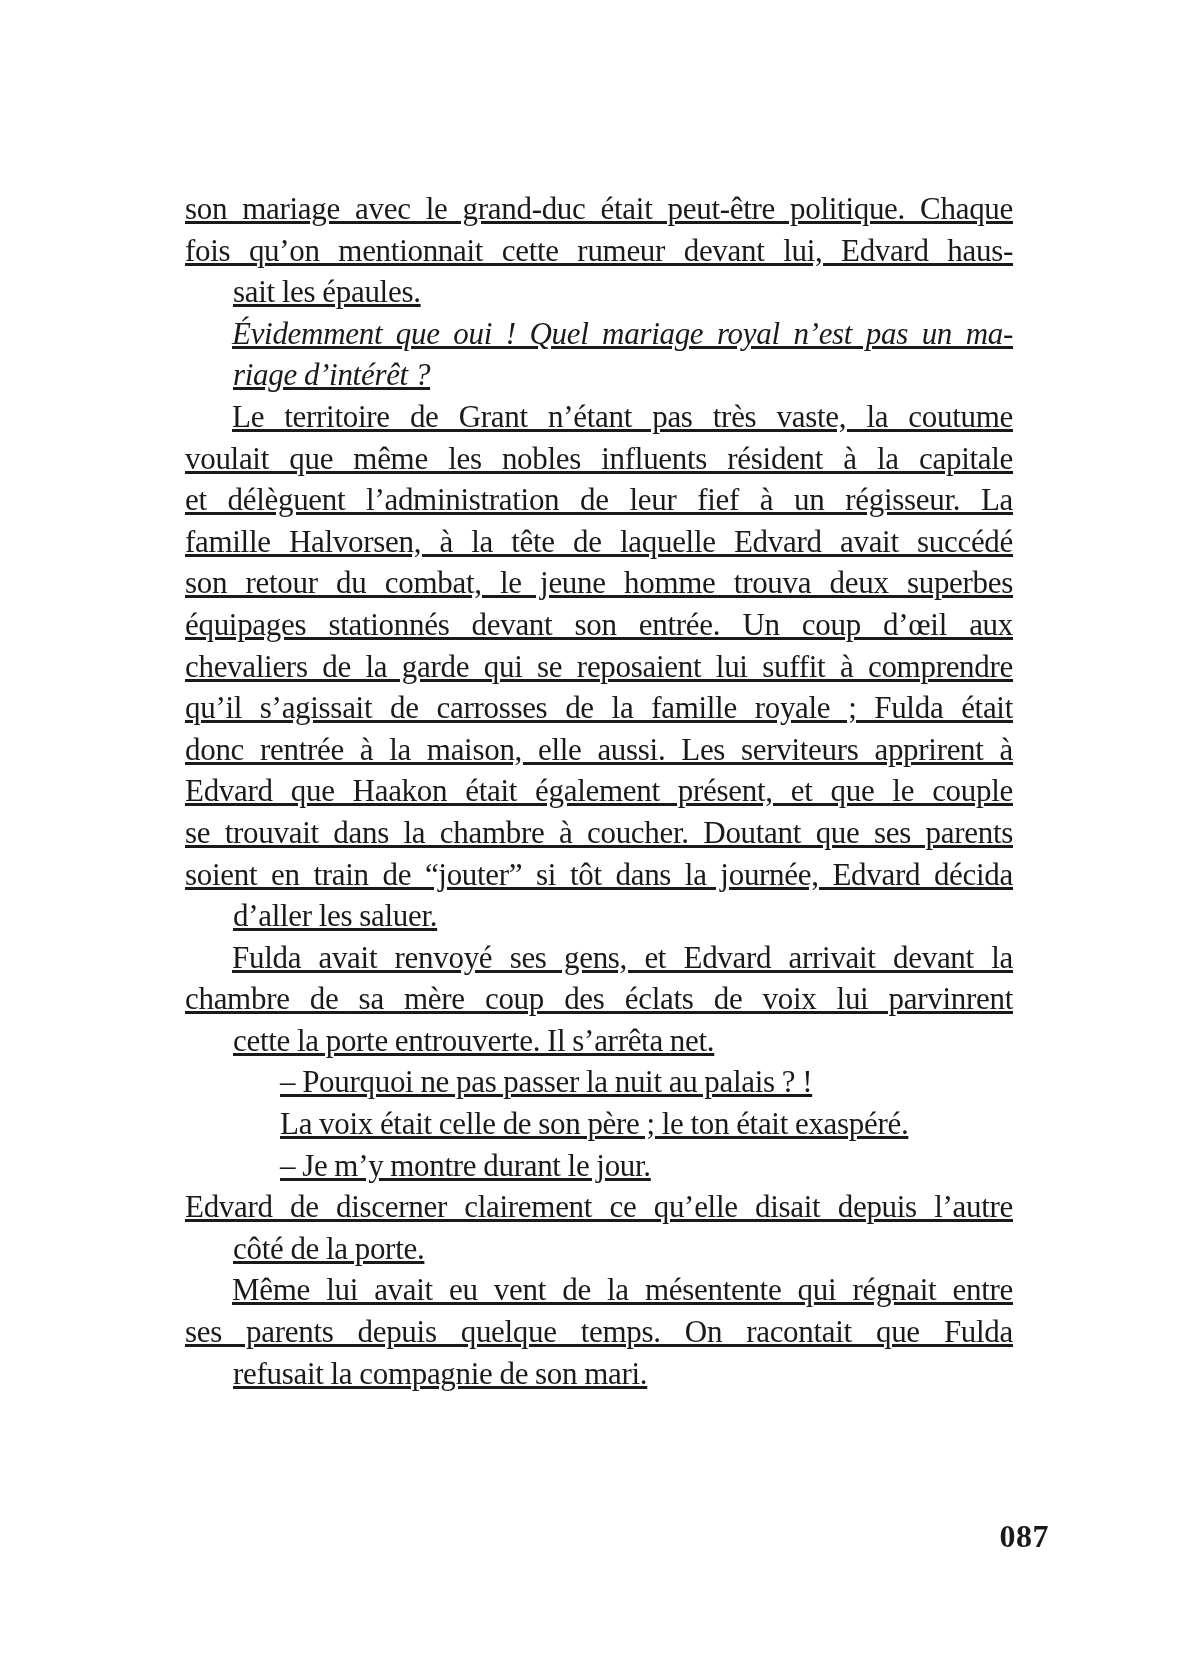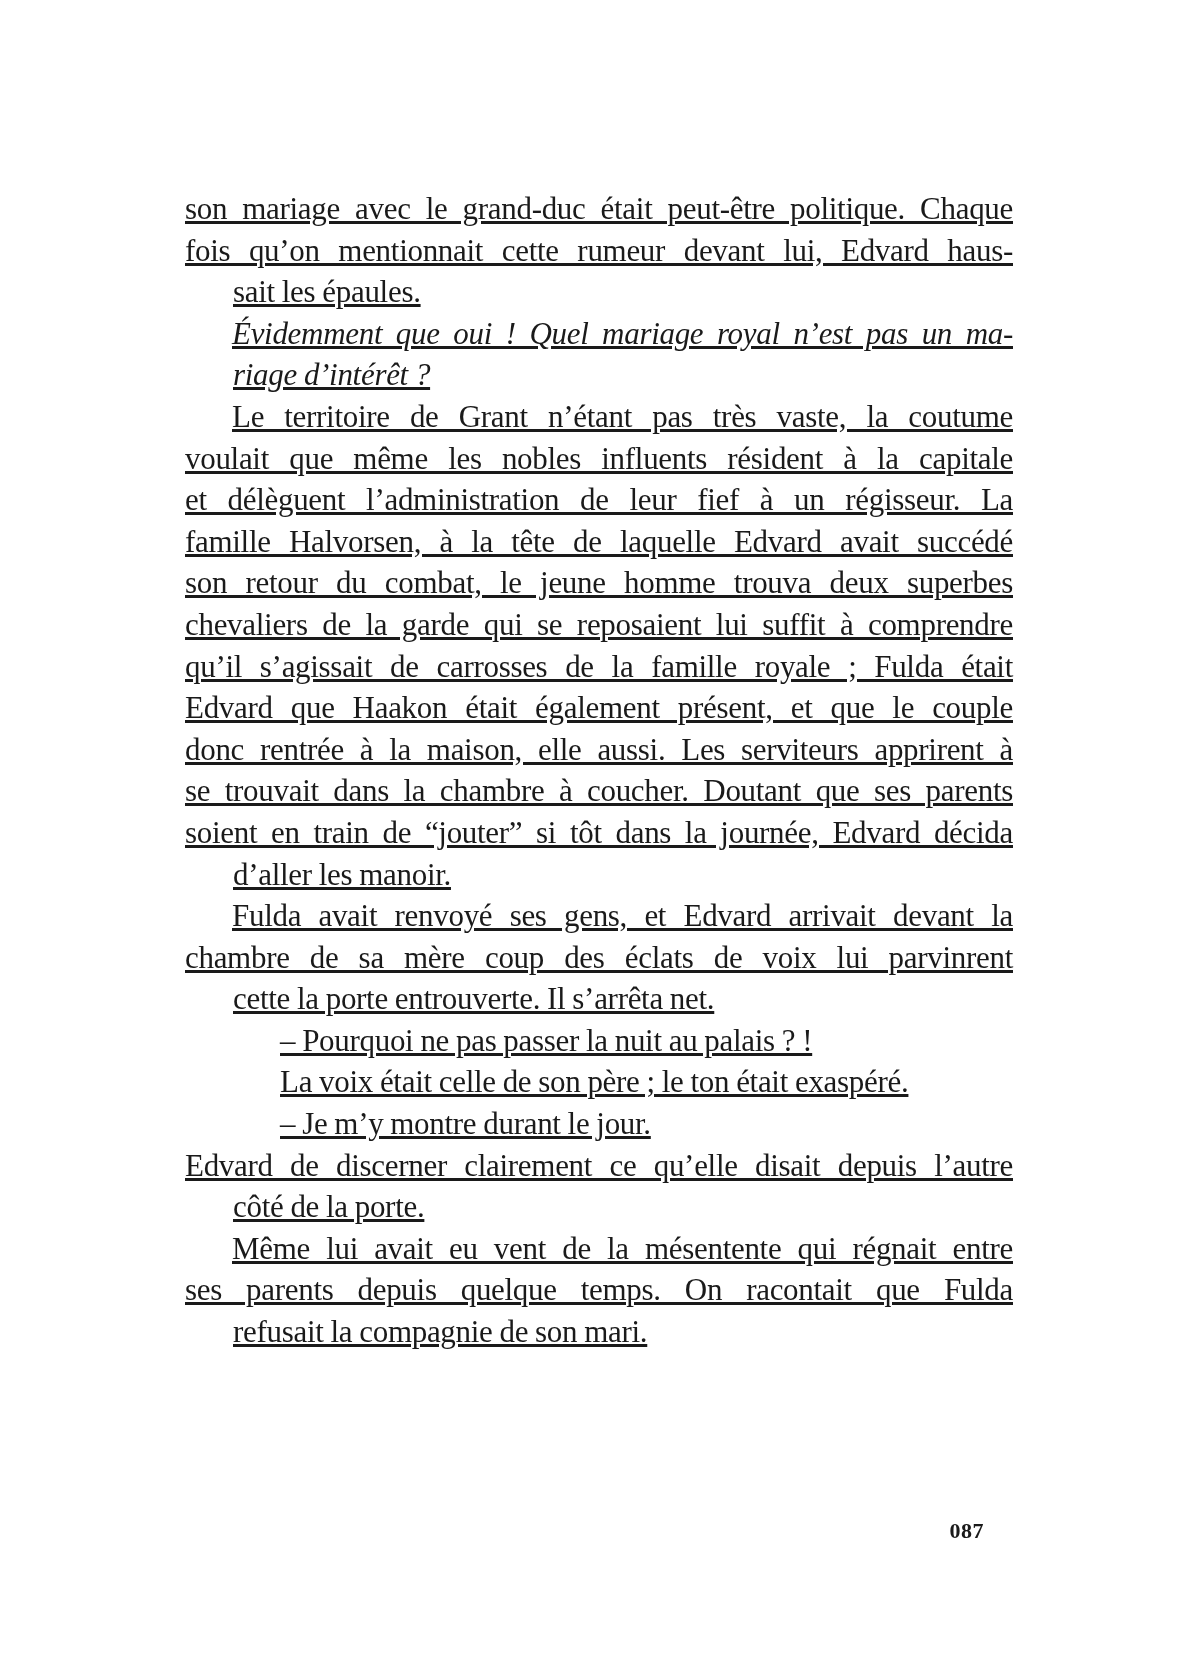--- a/index.html
+++ b/index.html
@@ -43,53 +43,54 @@
       margin-left: 48px;
     }
     .line.indent {
       padding-left: 47px;
     }
     .line.italic {
       font-style: italic;
     }
     .page-number {
       position: absolute;
-      left: 871px;
+      left: 936px;
       width: 113px;
       top: 1518px;
       text-align: right;
       font-family: "Liberation Serif", "DejaVu Serif", serif;
       font-weight: bold;
-      font-size: 22px;
+      font-size: 32px;
       letter-spacing: 0.5px;
       color: #1a1a1a;
     }
   </style>
 </head>
 <body>
 
 <div class="page">
   <div class="text-body">
     <span class="line">son mariage avec le grand-duc était peut-être politique. Chaque</span>
     <span class="line">fois qu’on mentionnait cette rumeur devant lui, Edvard haus-</span>
     <span class="line last">sait les épaules.</span>
     <span class="line indent italic">Évidemment que oui ! Quel mariage royal n’est pas un ma-</span>
     <span class="line italic last">riage d’intérêt ?</span>
     <span class="line indent">Le territoire de Grant n’étant pas très vaste, la coutume</span>
     <span class="line">voulait que même les nobles influents résident à la capitale</span>
     <span class="line">et délèguent l’administration de leur fief à un régisseur. La</span>
     <span class="line">famille Halvorsen, à la tête de laquelle Edvard avait succédé</span>
     <span class="line">son retour du combat, le jeune homme trouva deux superbes</span>
+    <span class="line">équipages stationnés devant son entrée. Un coup d’œil aux</span>
     <span class="line">chevaliers de la garde qui se reposaient lui suffit à comprendre</span>
     <span class="line">qu’il s’agissait de carrosses de la famille royale ; Fulda était</span>
+    <span class="line">donc rentrée à la maison, elle aussi. Les serviteurs apprirent à</span>
     <span class="line">Edvard que Haakon était également présent, et que le couple</span>
-    <span class="line">donc rentrée à la maison, elle aussi. Les serviteurs apprirent à</span>
     <span class="line">se trouvait dans la chambre à coucher. Doutant que ses parents</span>
     <span class="line">soient en train de “jouter” si tôt dans la journée, Edvard décida</span>
-    <span class="line last">d’aller les manoir.</span>
+    <span class="line last">d’aller les saluer.</span>
     <span class="line indent">Fulda avait renvoyé ses gens, et Edvard arrivait devant la</span>
     <span class="line">chambre de sa mère coup des éclats de voix lui parvinrent</span>
     <span class="line last">cette la porte entrouverte. Il s’arrêta net.</span>
     <span class="line indent last">– Pourquoi ne pas passer la nuit au palais ? !</span>
     <span class="line indent last">La voix était celle de son père ; le ton était exaspéré.</span>
     <span class="line indent last">– Je m’y montre durant le jour.</span>
     <span class="line">Edvard de discerner clairement ce qu’elle disait depuis l’autre</span>
     <span class="line last">côté de la porte.</span>
     <span class="line indent">Même lui avait eu vent de la mésentente qui régnait entre</span>
     <span class="line">ses parents depuis quelque temps. On racontait que Fulda</span>

